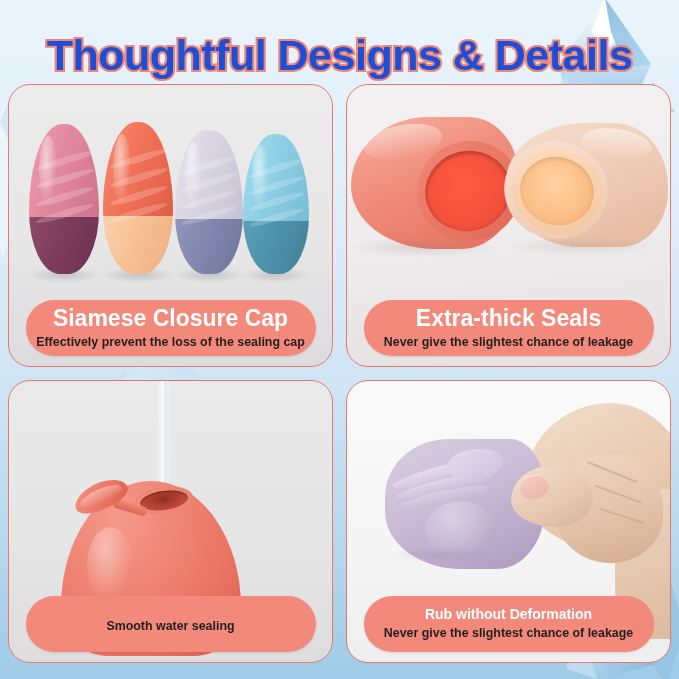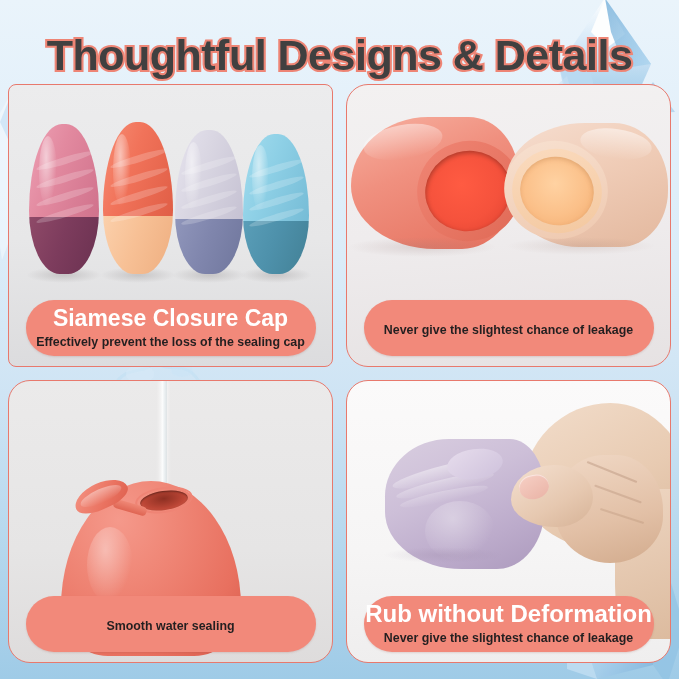--- a/index.html
+++ b/index.html
@@ -16,21 +16,21 @@
   #ice-br { bottom:-10px; right:-8px; width:120px; height:180px; opacity:.85; }
   #ice-ml { top:92px; left:-10px; width:40px; height:170px; opacity:.7; }
   #ice-mc { top:352px; left:110px; width:110px; height:40px; opacity:.75; }
 
   
   .title-wrap {
     position:absolute; top:14px; left:0; width:679px; height:56px;
     display:flex; align-items:center; justify-content:center; z-index:5;
   }
   .title {
-    font-size:43px; font-weight:bold; color:#404040; letter-spacing:-.5px;
+    font-size:43px; font-weight:bold; color:#1d4ed8; letter-spacing:-.5px;
     white-space:nowrap; line-height:1;
     -webkit-text-stroke:4.2px #ee8575;
     paint-order:stroke fill;
     text-shadow:0 1px 0 rgba(238,133,117,.35);
     margin-top:27px;
   }
 
   
   .grid {
     position:absolute; top:84px; left:8px;
@@ -47,24 +47,24 @@
   
   .cap {
     position:absolute; left:50%; transform:translateX(-50%);
     bottom:10px; width:290px; height:56px;
     background:#f2897a; border-radius:28px;
     display:flex; flex-direction:column; align-items:center; justify-content:center;
     z-index:4; box-shadow:0 1px 2px rgba(150,70,60,.18);
   }
   .cap .t { color:#ffffff; font-size:23px; font-weight:bold; line-height:1.04; white-space:nowrap; }
   .cap .s { color:#231f20; font-size:12.4px; font-weight:bold; line-height:1.2; margin-top:4px; white-space:nowrap; }
-  .cap.tight .t { font-size:24px; }
-
-  
-  .p1 { background:linear-gradient(180deg,#ececed 0%,#e7e7e8 55%,#dcdcde 100%);border-radius:8px; }
+  .cap.tight .t { font-size:14px; }
+
+  
+  .p1 { background:linear-gradient(180deg,#ececed 0%,#e7e7e8 55%,#dcdcde 100%); }
   .bottle { position:absolute; bottom:92px; }
   .bottle .body {
     position:relative; width:100%; height:100%; border-radius:47% 47% 44% 44% / 58% 58% 42% 42%;
     overflow:hidden;
   }
   .bottle .top { position:absolute; left:0; right:0; top:0; height:62%; }
   .bottle .bot { position:absolute; left:0; right:0; bottom:0; height:38%; }
   .bottle .rib {
     position:absolute; left:8%; right:6%; height:7px; border-radius:50%;
     background:rgba(255,255,255,.20); transform:rotate(-17deg);
@@ -274,20 +274,21 @@
         <div class="mouth-in" style="left:14px;top:34px;width:74px;height:68px;transform:rotate(14deg);
              background:radial-gradient(ellipse at 45% 40%,#ffd2a2 0%,#fbc089 55%,#f2ab6e 100%);
              box-shadow:inset 0 2px 4px rgba(160,100,50,.25);"></div>
         <div style="position:absolute;right:16px;top:6px;width:72px;height:30px;border-radius:50%;
              background:linear-gradient(180deg,rgba(255,255,255,.5),rgba(255,255,255,0));transform:rotate(8deg);"></div>
         <div style="position:absolute;left:0;bottom:-8px;width:150px;height:18px;border-radius:50%;
              background:radial-gradient(ellipse,rgba(160,130,120,.2),rgba(160,130,120,0) 70%);"></div>
       </div>
     </div>
     <div class="cap">
+      <div class="t">Extra-thick Seals</div>
       <div class="s">Never give the slightest chance of leakage</div>
     </div>
   </div>
 
   <div class="panel p3">
     <div class="photo">
       <div class="stream" style="left:151px;top:-2px;height:122px;"></div>
       <div class="jug" style="left:52px;top:100px;width:180px;height:175px;">
         <div class="dome"></div>
         <div class="holelip" style="left:74px;top:6px;width:58px;height:26px;transform:rotate(-8deg);"></div>

